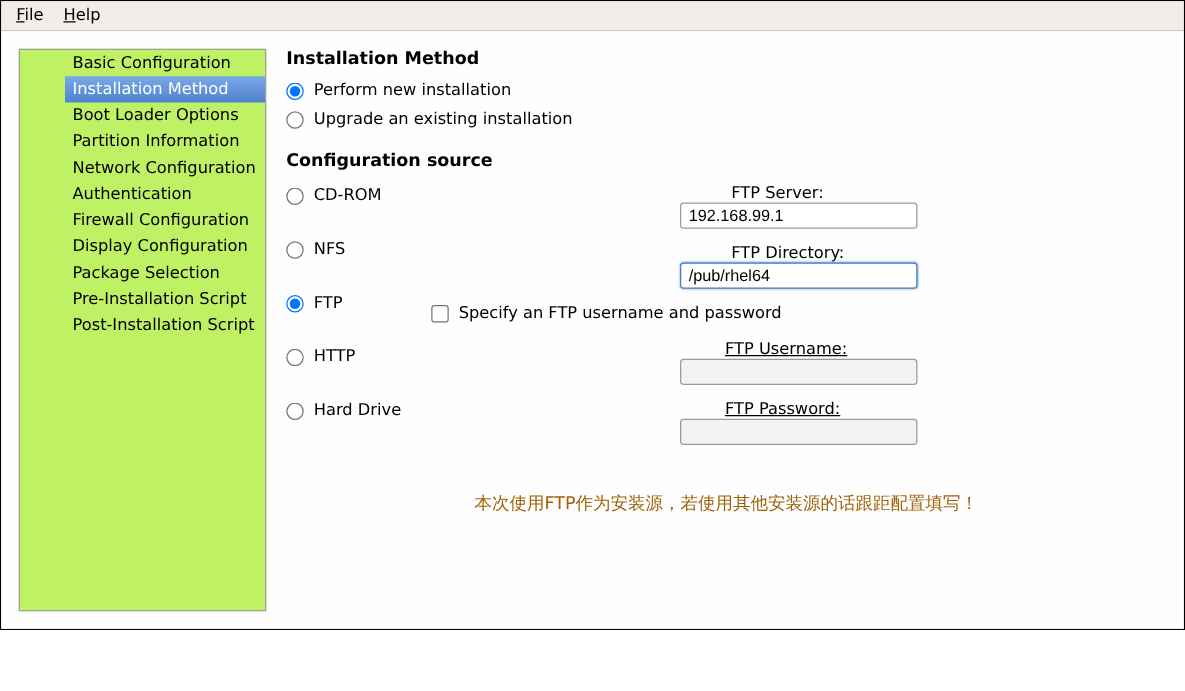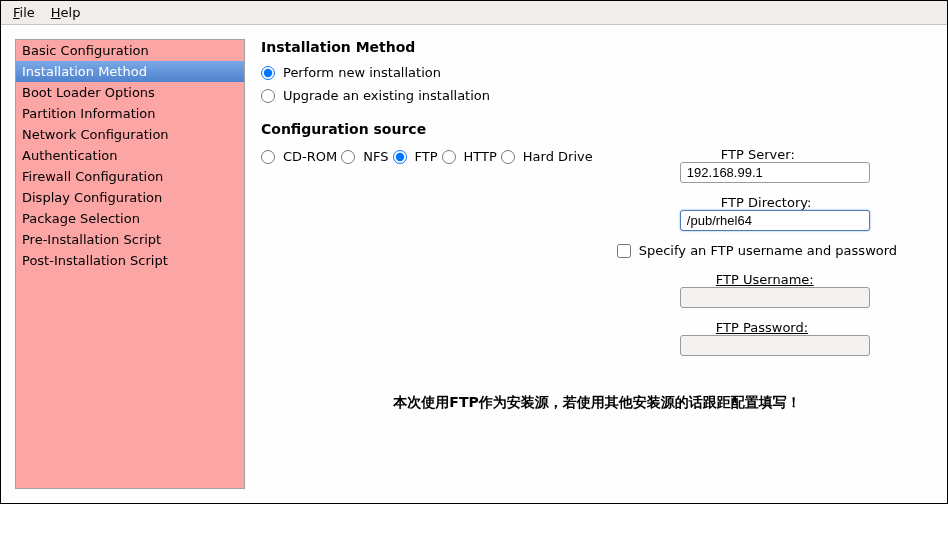--- a/index.html
+++ b/index.html
@@ -59,25 +59,26 @@
     cursor: pointer;
   }
   .mn-underline { text-decoration: underline; }
   .content {
     display: flex;
     padding: 14px;
     gap: 16px;
     background: #fefefe;
   }
   .sidebar {
-    width: 230px;
+    width: 198px;
     border: 1px solid #a1a1a1;
-    background: #fca5a5;
+    background: #bef264;
     height: 450px;
     overflow: hidden;
+    padding-left: 36px;
   }
   .side-item {
     padding: 3px 6px;
     cursor: pointer;
     white-space: nowrap;
   }
   .side-item.selected {
     background: #5a8bd6;
     background: linear-gradient(#7aa9e6, #4f82cf);
     color: #fff;
@@ -102,22 +103,22 @@
     margin: 0;
   }
   .inst-source-body {
     display: flex;
     align-items: flex-start;
     gap: 24px;
     margin-top: 4px;
   }
   .source-radios {
     display: flex;
-    flex-direction: row;
-    gap: 4px;
+    flex-direction: column;
+    gap: 20px;
     padding-top: 2px;
   }
   .form-grid {
     flex: 1;
   }
   .form-row {
     display: flex;
     align-items: center;
     margin-bottom: 12px;
     flex-direction: column;
@@ -138,22 +139,22 @@
   }
   .form-input.focused {
     border: 1px solid #4a7db8;
     box-shadow: 0 0 2px #6fa4e0;
   }
   .form-input.disabled {
     background: #f3f2f1;
     color: #888;
   }
   .note {
-    color: #000000;
-    font-weight: bold;
+    color: #a16207;
+    font-weight: normal;
     text-align: center;
     margin-top: 26px;
     font-size: 14px;
   }
   .outer {
     border: 1px solid #000;
     width: 948px;
     box-shadow: 0 0 2px rgba(0,0,0,.3);
   }
 </style>

